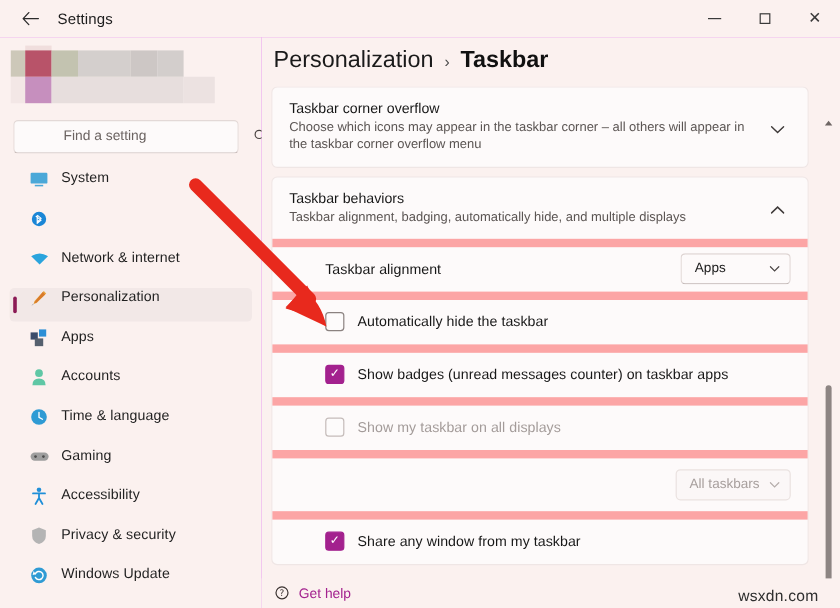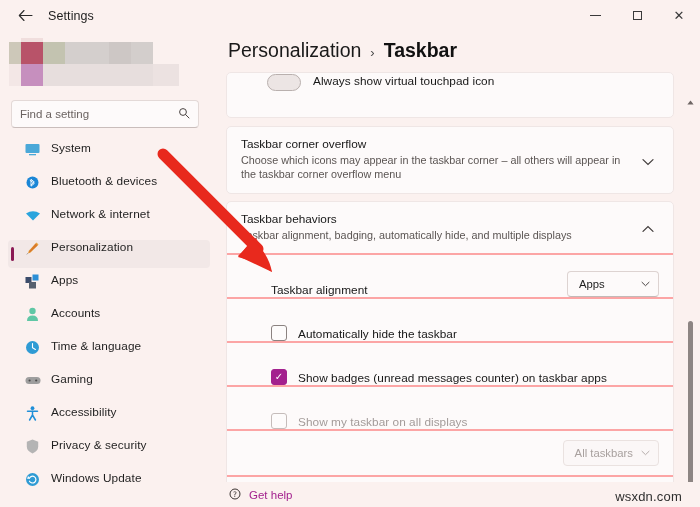--- a/index.html
+++ b/index.html
@@ -73,21 +73,21 @@
     border: 1px solid #e3d9d7;
     border-bottom: 1px solid #c9bdbb;
     border-radius: 4px;
     display: flex; align-items: center;
     padding: 0 8px;
   }
   .search-input {
     border: none; outline: none; background: transparent;
     font-family: "Liberation Sans", sans-serif;
     font-size: 11.5px; color: #5d5654;
-    flex: 1; height: 100%;
+    flex: 1; height: 100%; margin-left: 33px;
   }
   .search-input::placeholder { color: #6b6361; }
   .search-icon { color: #4a4442; font-size: 12px; margin-left: 4px; }
 
   .nav { margin-top: 13px; }
   .nav-item {
     position: relative;
     height: 28px; margin: 0 8px 5px 8px;
     display: flex; align-items: flex-start;
     border-radius: 4px;
@@ -128,24 +128,24 @@
   }
 
   .card {
     background: #fdfafa;
     border: 1px solid #efe6e5;
     border-radius: 5px;
     margin-bottom: 7px;
   }
 
   .row {
-    display: flex; align-items: flex-end;
+    display: flex; align-items: center;
     min-height: 44px;
     padding: 0 14px;
-    border-top: 2px solid #fca5a5;
+    border-top: 7px solid #fca5a5;
   }
   .row:first-child { border-top: none; }
 
   .row-partial {
     height: 17px; overflow: hidden; align-items: flex-start;
     padding-top: 1px;
   }
   .toggle-off {
     width: 34px; height: 17px; border-radius: 9px;
     border: 1px solid #b9b0ae; background: #ece5e4;
@@ -320,21 +320,20 @@
         <span class="nav-label">System</span>
       </div>
 
       <div class="nav-item">
         <span class="nav-icon">
           <svg width="13" height="15" viewBox="0 0 13 15">
             <circle cx="6.5" cy="7.5" r="6" fill="#1a86d6"></circle>
             <path d="M5 4.3 L8.3 7 L5 10 M5 4.3 L5 11.2 L8.3 8.4 L3.8 5.2" stroke="#fff" stroke-width="0.9" fill="none" stroke-linejoin="round"></path>
           </svg>
         </span>
-        <span class="nav-label">Bluetooth &amp; devices</span>
       </div>
 
       <div class="nav-item">
         <span class="nav-icon">
           <svg width="16" height="12" viewBox="0 0 16 12">
             <path d="M1 3.5 Q8 -1 15 3.5 L8 10.5 Z" fill="#2aa4dd"></path>
           </svg>
         </span>
         <span class="nav-label">Network &amp; internet</span>
       </div>
@@ -428,26 +427,20 @@
   <div class="main">
 
     <div class="page-title">
       <span>Personalization</span>
       <span class="crumb-sep">›</span>
       <span class="crumb-current">Taskbar</span>
     </div>
 
     <div class="scroll-area">
 
-      <div class="card" style="margin-bottom:8px;">
-        <div class="row row-partial">
-          <div class="toggle-off" style="margin-right:12px; margin-left:26px;"></div>
-          <span class="row-label">Always show virtual touchpad icon</span>
-        </div>
-      </div>
 
       <div class="card">
         <div class="expander">
           <div class="exp-text">
             <div class="exp-title">Taskbar corner overflow</div>
             <div class="exp-sub">Choose which icons may appear in the taskbar corner – all others will appear in the taskbar corner overflow menu</div>
           </div>
           <div class="chev">
             <svg width="12" height="8" viewBox="0 0 12 8">
               <path d="M1 1.6 L6 6.4 L11 1.6" stroke="#3f3a39" stroke-width="1.2" fill="none" stroke-linecap="round"></path>

